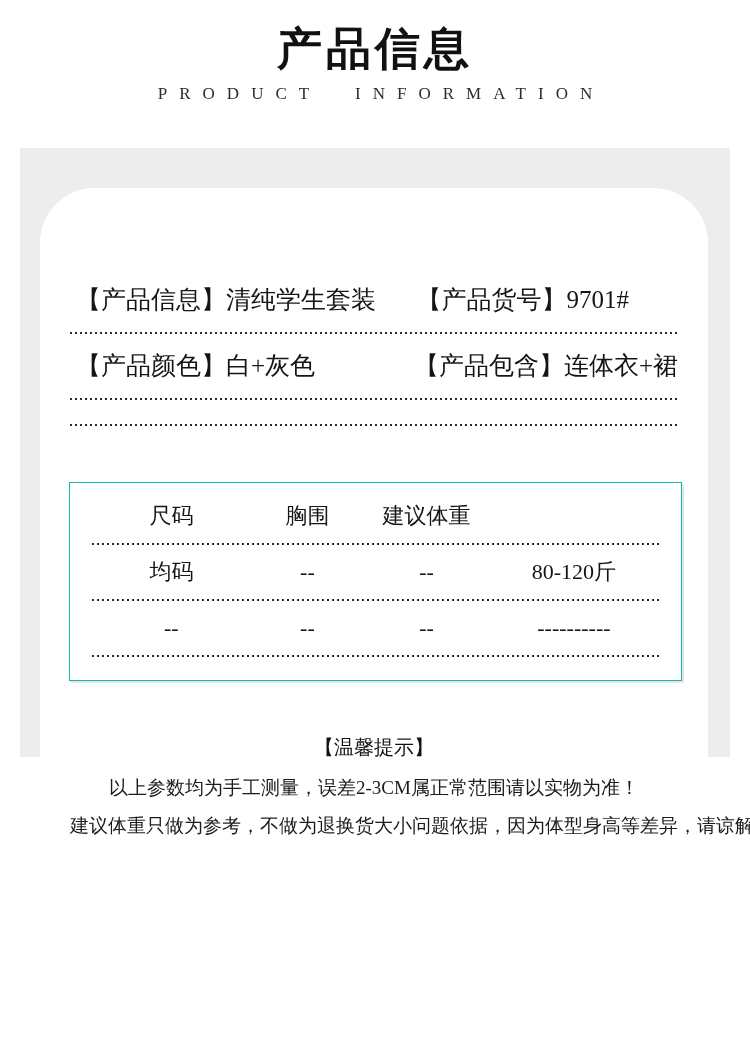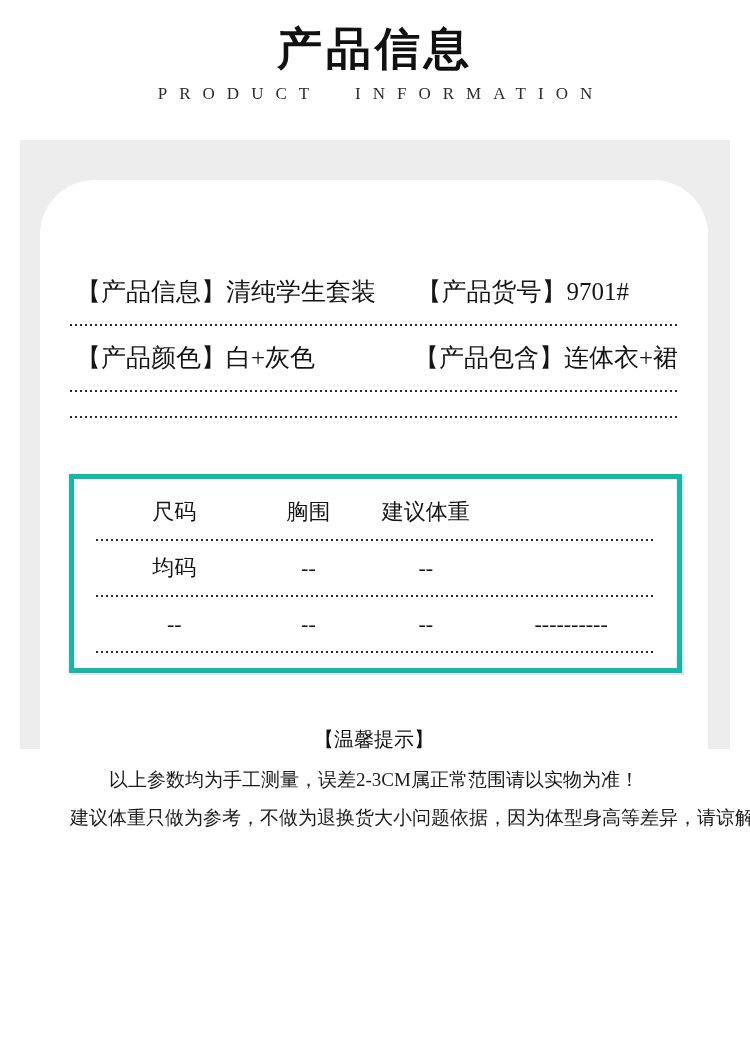--- a/index.html
+++ b/index.html
@@ -28,21 +28,21 @@
     font-size: 17px;
     letter-spacing: 12px;
     word-spacing: 18px;
     color: #2c2c2c;
     padding-left: 12px; 
   }
 
   
   .gray-panel {
     position: absolute;
-    left: 20px; top: 140px;
+    left: 20px; top: 148px;
     width: 710px; height: 609px;
     background: #eeedee;
   }
   .info-card {
     position: absolute;
     left: 20px; top: 40px;
     width: 668px; height: 753px;
     background: #ffffff;
     border-radius: 55px;
     box-sizing: border-box;
@@ -64,21 +64,21 @@
     background-image: repeating-linear-gradient(to right,
       #2b2b2b 0, #2b2b2b 2px, transparent 2px, transparent 5px);
   }
 
   
   .size-box {
     margin-top: 56px;
     margin-left: -1px;
     width: 613px; height: 199px;
     box-sizing: border-box;
-    border: 5px solid #14b8a6;
+    border: 1px solid #14b8a6;
     box-shadow: 2px 2px 0 rgba(0,0,0,0.10);
     padding: 16px 22px 0 22px;
     font-size: 22px;
   }
   .trow {
     display: grid;
     grid-template-columns: 28% 20% 22% 30%;
     text-align: center;
     line-height: 34px;
     white-space: nowrap;
@@ -128,20 +128,21 @@
       <div class="trow">
         <span>尺码</span>
         <span>胸围</span>
         <span>建议体重</span>
       </div>
       <div class="tdots"></div>
       <div class="trow">
         <span>均码</span>
         <span>--</span>
         <span>--</span>
+        <span>80-120斤</span>
       </div>
       <div class="tdots"></div>
       <div class="trow">
         <span>--</span>
         <span>--</span>
         <span>--</span>
         <span>----------</span>
       </div>
       <div class="tdots"></div>
     </div>

